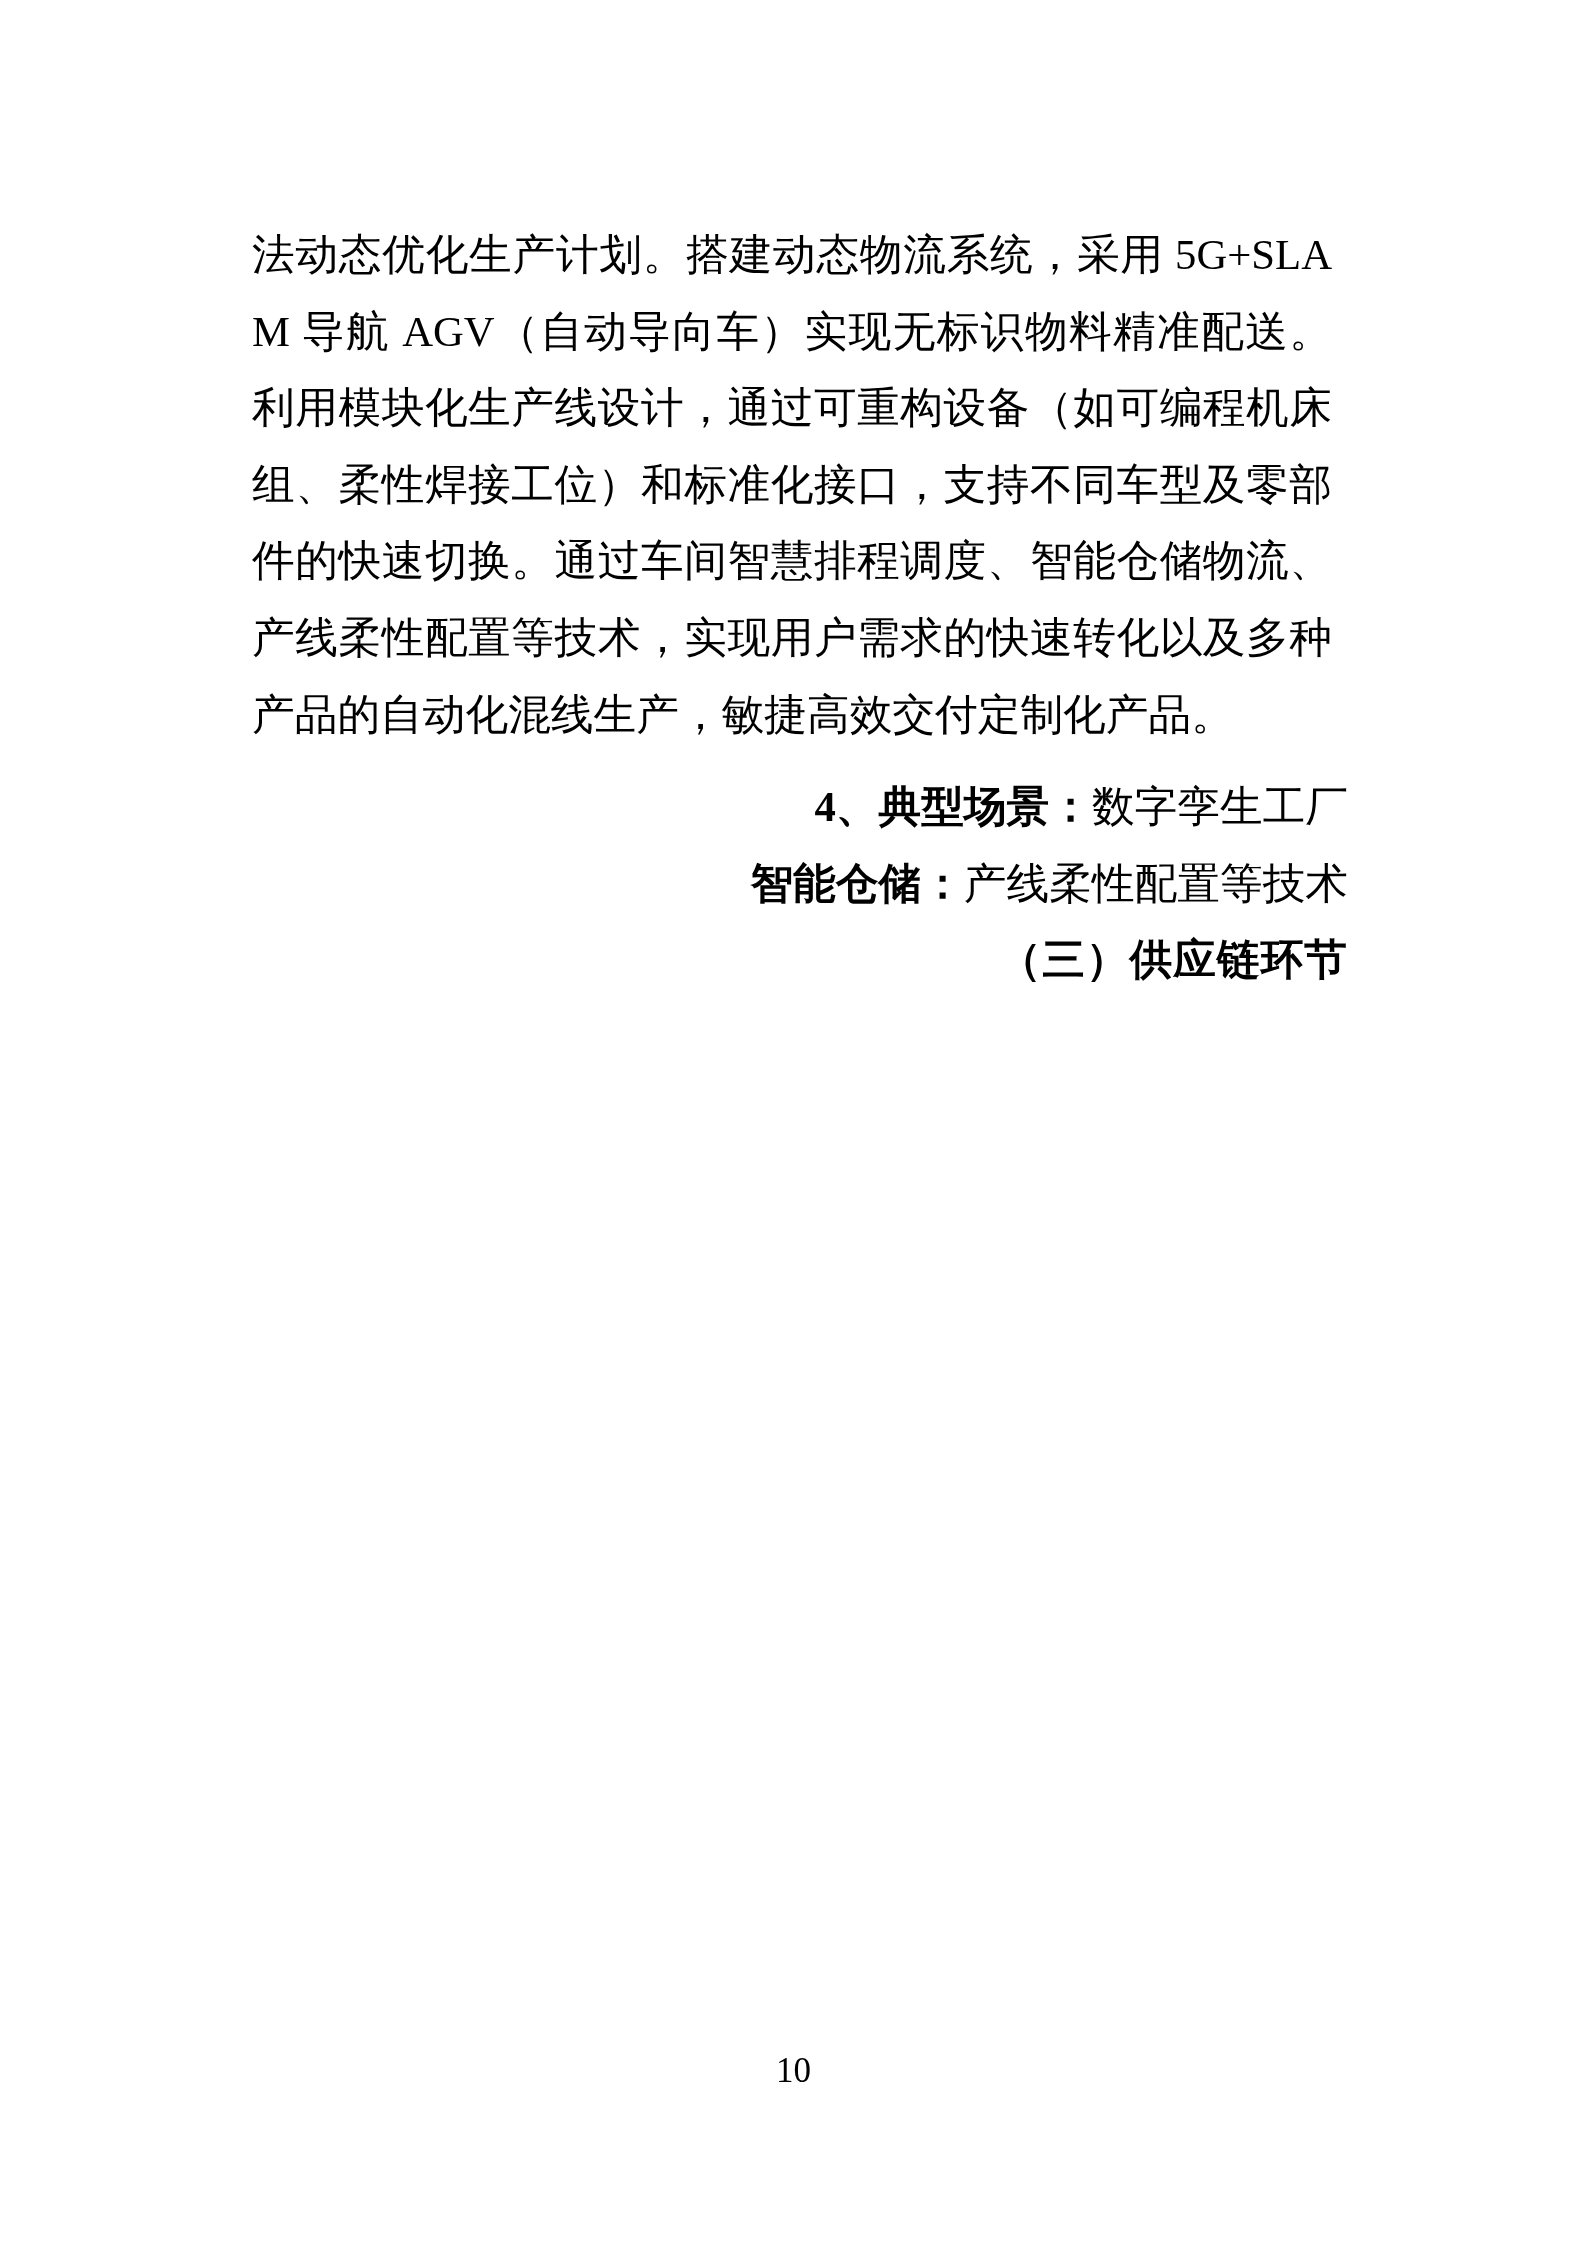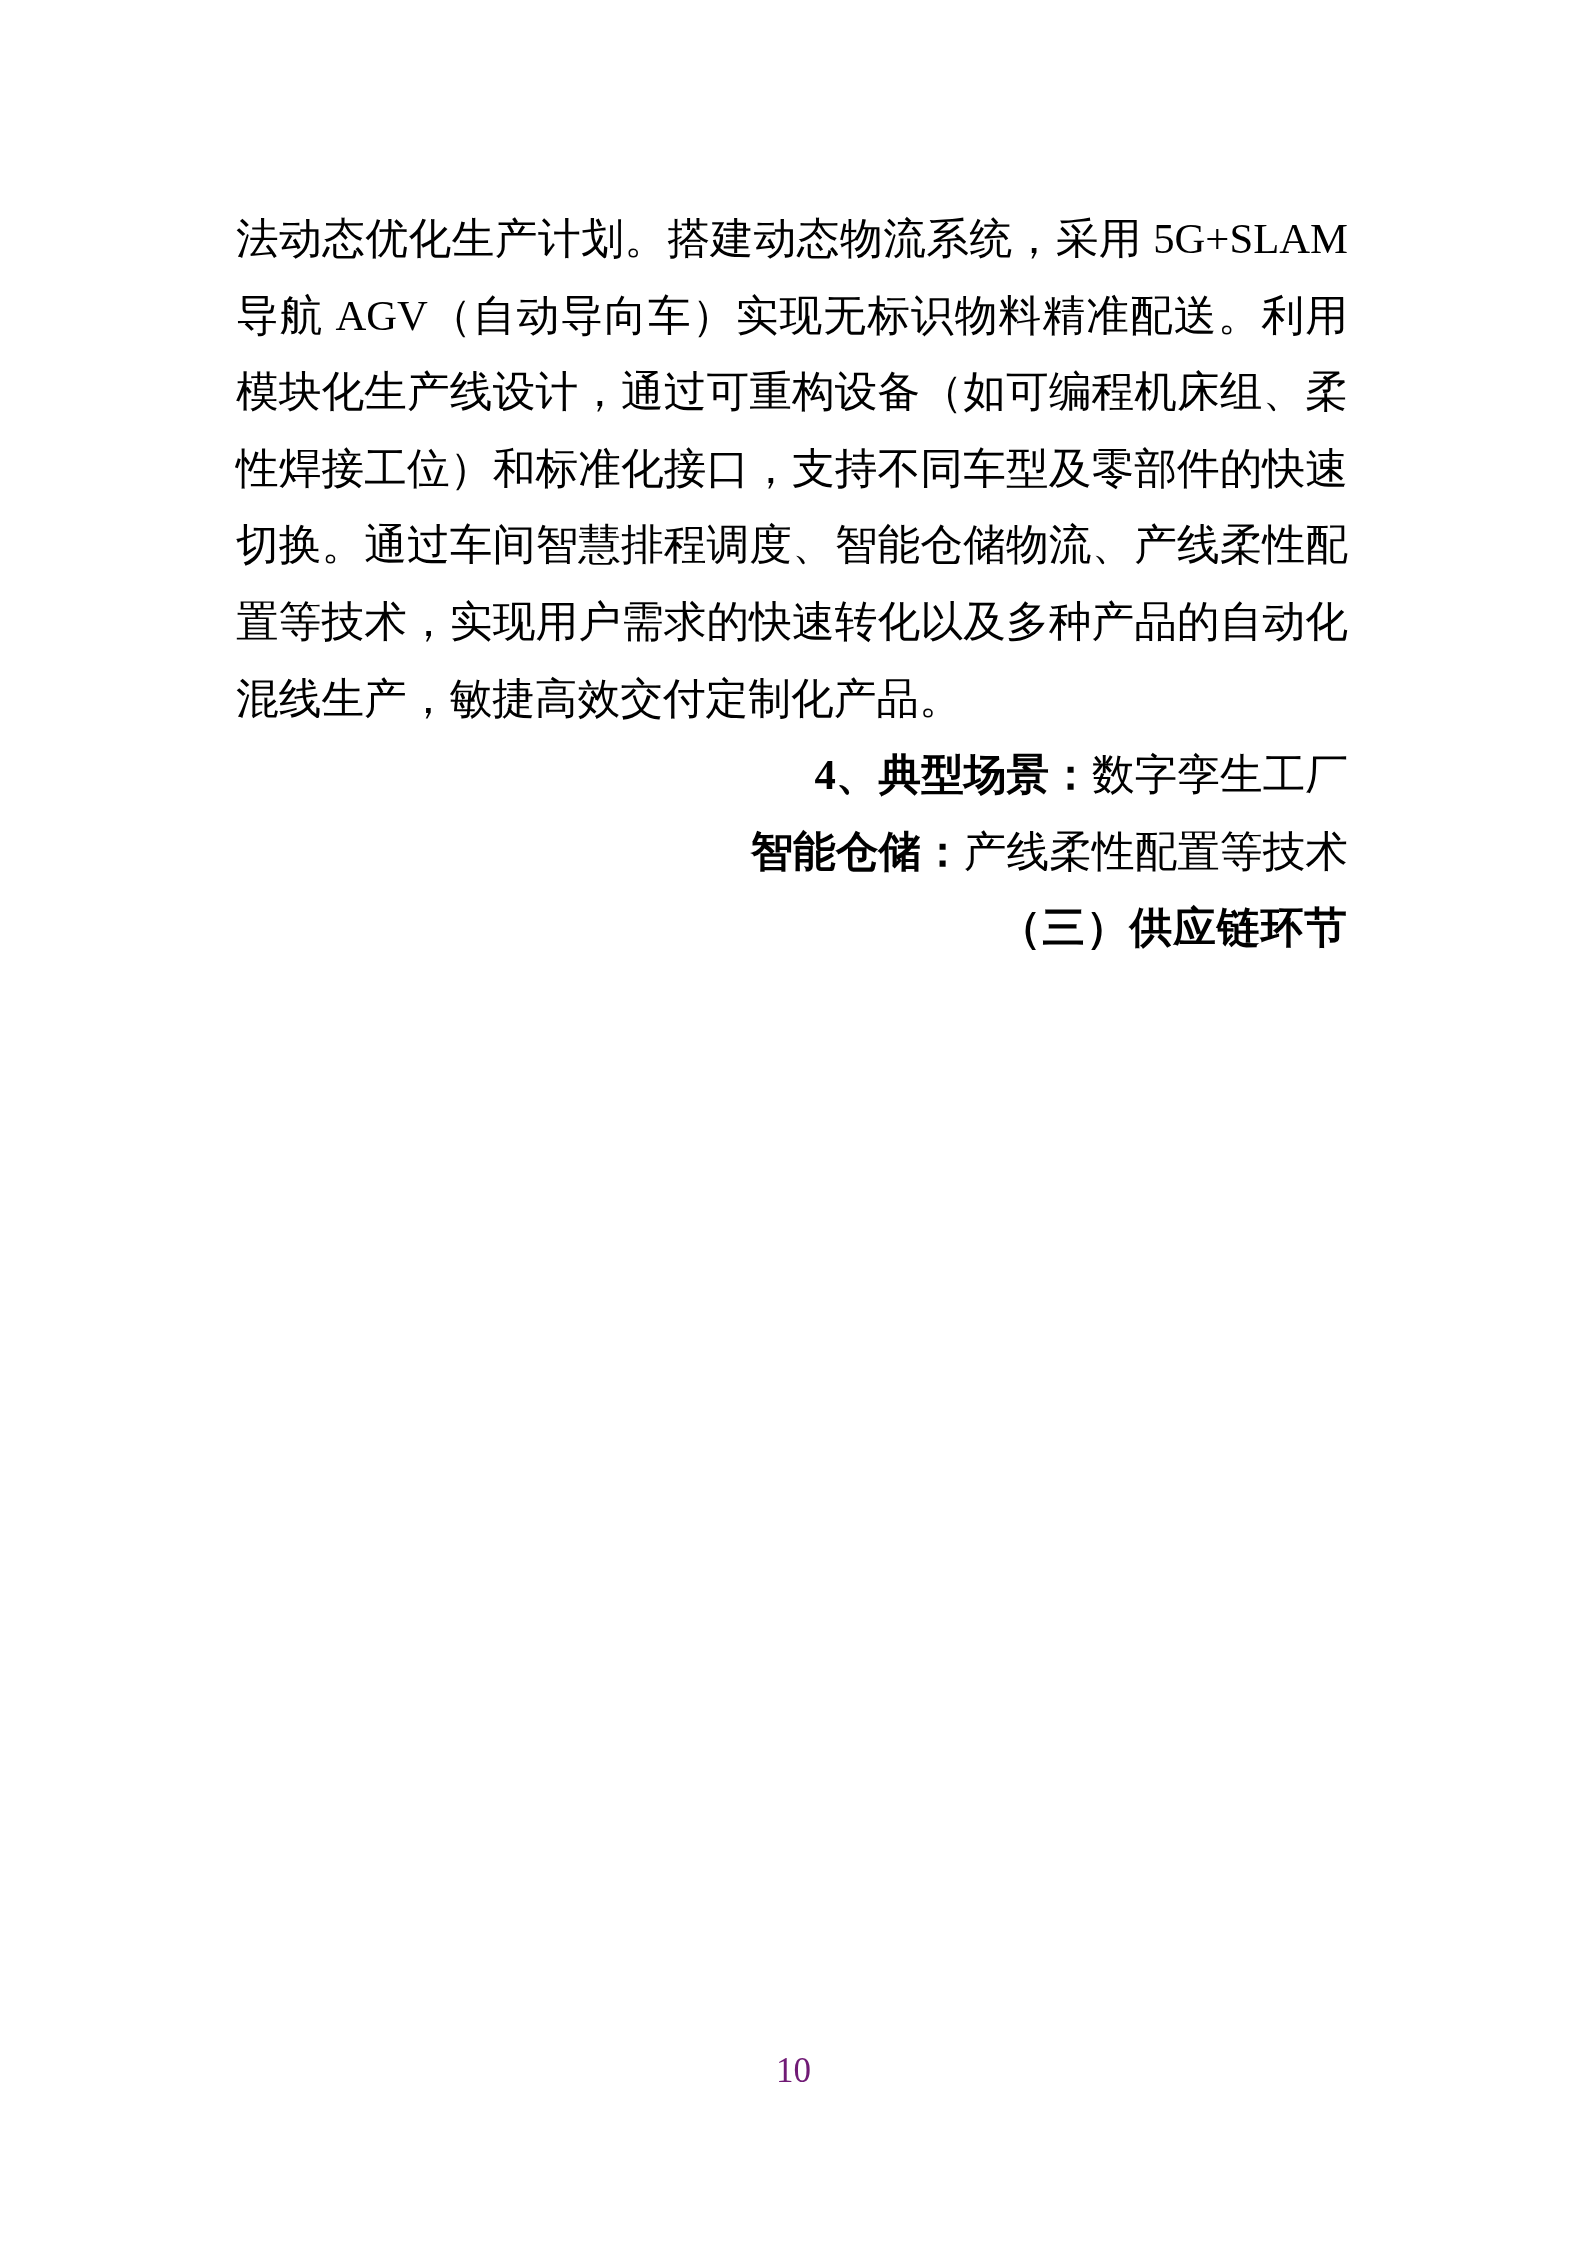--- a/index.html
+++ b/index.html
@@ -25,21 +25,21 @@
     left: 236px;
     top: 201px;
     width: 1112px;
     font-size: 42.7px;
     line-height: 76.6px;
     text-align: justify;
     text-justify: inter-character;
     color: #000000;
   }
   .para {
-    margin: 0;
+    margin: 16px;
     padding: 0;
     text-indent: 86px;
     word-break: break-all;
   }
   .para.no-indent {
     text-indent: 0;
   }
   .lead {
     font-weight: bold;
   }
@@ -54,21 +54,21 @@
     letter-spacing: 1px;
   }
   .footer {
     position: absolute;
     top: 2049px;
     left: 0;
     width: 100%;
     text-align: center;
     font-size: 35px;
     line-height: 44px;
-    color: #701a75;
+    color: #000000;
   }
 </style>
 </head>
 <body>
 
 <div class="page">
 
   <div class="content">
 
     <p class="para no-indent"><span>法动态优化生产计划。搭建动态物流系统，采用 5G+SLAM 导航 AGV（自动导向车）实现无标识物料精准配送。利用模块化生产线设计，通过可重构设备（如可编程机床组、柔性焊接工位）和标准化接口，支持不同车型及零部件的快速切换。通过车间智慧排程调度、智能仓储物流、产线柔性配置等技术，实现用户需求的快速转化以及多种产品的自动化混线生产，敏捷高效交付定制化产品。</span></p>

